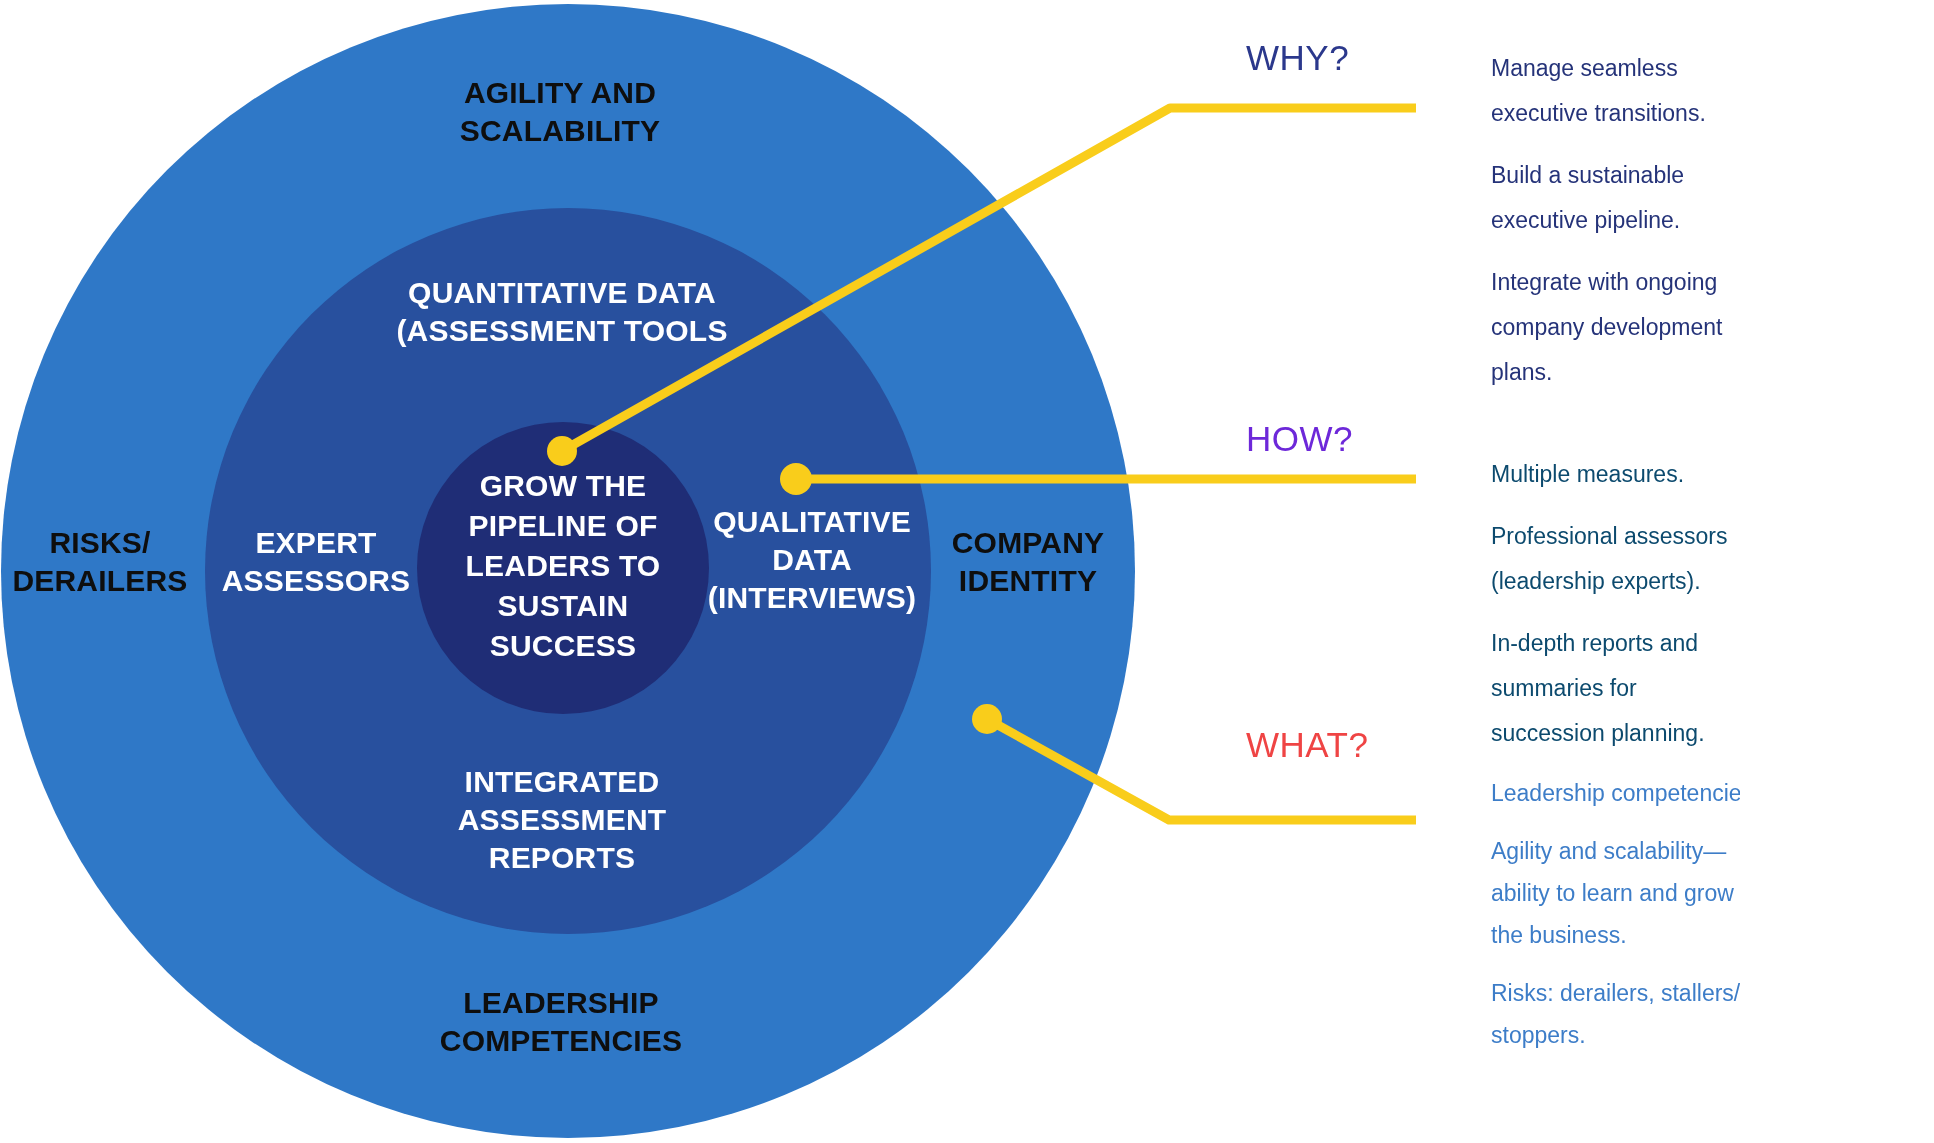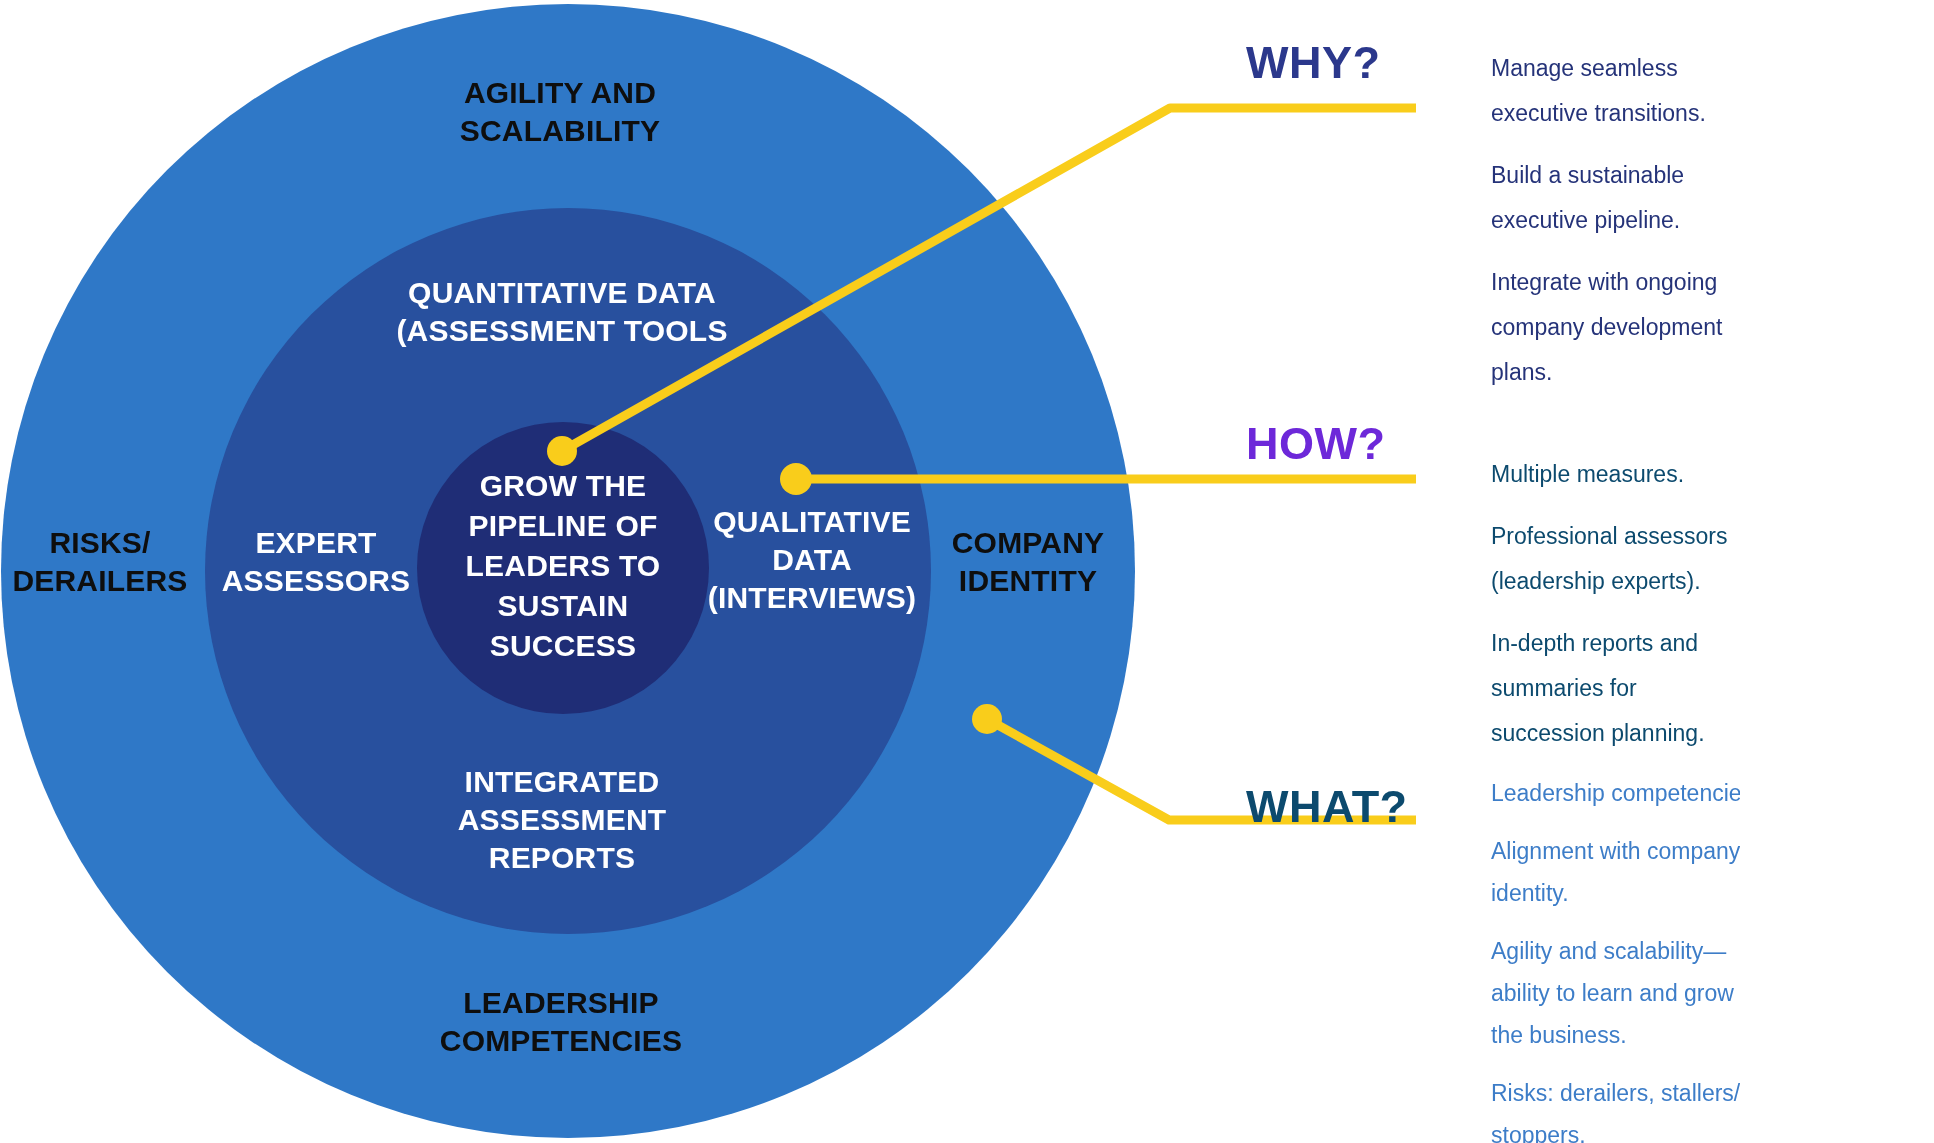--- a/index.html
+++ b/index.html
@@ -29,28 +29,28 @@
   }
   .lbl-black { color: #0e0e0e; }
   .lbl-white { color: #ffffff; }
   .core-label { line-height: 40px; }
 
   .connectors { position: absolute; left: 0; top: 0; pointer-events: none; }
 
   .heading {
     position: absolute;
     left: 1246px;
-    font-size: 45px;
-    font-weight: 700;
+    font-size: 35px;
+    font-weight: 400;
     line-height: 1;
     letter-spacing: 0.5px;
   }
   .heading-why  { top: 40px;  color: #2B388C; }
   .heading-how  { top: 421px; color: #6d28d9; }
-  .heading-what { top: 784px; color: #0c4a6e; }
+  .heading-what { top: 727px; color: #ef4444; }
 
   .body-col { position: absolute; left: 1491px; width: 430px; font-size: 23px; }
   .body-col p { margin: 0 0 17px 0; white-space: pre-line; line-height: 45px; }
   .body-why  { top: 46px;  color: #253379; }
   .body-how  { top: 452px; color: #0c4a6e; }
   .body-what { top: 772px; color: #3D7DC8; }
   .body-what p { line-height: 42px; margin-bottom: 16px; }
   .body-col p:last-child { margin-bottom: 0; }
 </style>
 </head>
@@ -114,22 +114,20 @@
     <p>Professional assessors
 (leadership experts).</p>
     <p>In-depth reports and
 summaries for
 succession planning.</p>
   </div>
 
   <div class="heading heading-what">WHAT?</div>
   <div class="body-col body-what">
     <p>Leadership competencies.</p>
-    <p>Alignment with company
-identity.</p>
     <p>Agility and scalability—
 ability to learn and grow
 the business.</p>
     <p>Risks: derailers, stallers/
 stoppers.</p>
   </div>
 
 </div>
 
 </body></html>

